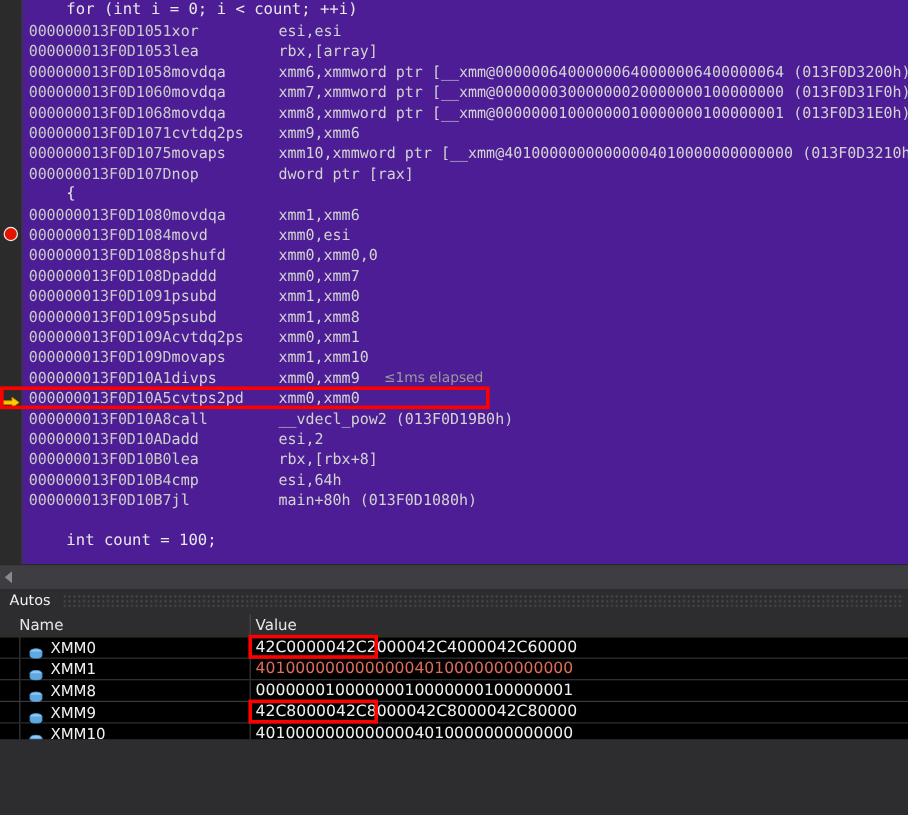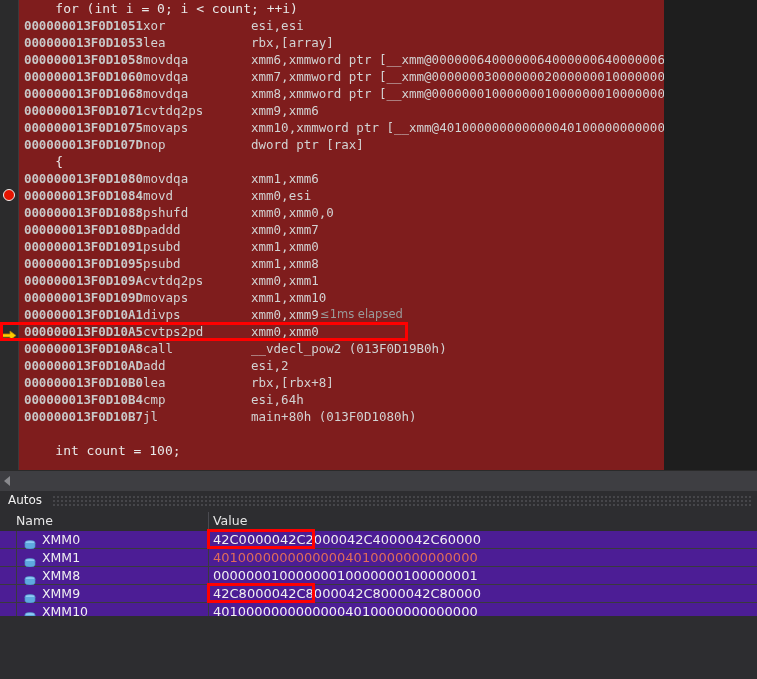--- a/index.html
+++ b/index.html
@@ -12,23 +12,23 @@
     height: 679px;
     overflow: hidden;
     font-family: "DejaVu Sans Mono", monospace;
     -webkit-font-smoothing: antialiased;
   }
 
   
   #disasm-pane {
     position: absolute;
     left: 0; top: 0;
-    width: 664px;
+    width: 757px;
     height: 470px;
-    background: #7f1d1d;
+    background: #4c1d95;
     overflow: hidden;
   }
   #disasm-gutter {
     position: absolute;
     left: 0; top: 0;
     width: 18px;
     height: 470px;
     background: #2b2b2c;
   }
   #disasm-gutter-edge {
@@ -50,32 +50,30 @@
     line-height: 17px;
     white-space: pre;
     font-size: 12.5px;
     color: #cfcfcf;
   }
   .line .addr {
     position: absolute;
     left: 24px;
     color: #c8c8c8;
     letter-spacing: -0.1px;
-    font-weight: bold;
   }
   .line .mnem {
     position: absolute;
     left: 143px;
     color: #d2d2d2;
   }
   .line .ops {
     position: absolute;
     left: 232px;
     color: #d2d2d2;
-    margin-left: 19px;
   }
   .line .elapsed {
     position: absolute;
     left: 320px;
     color: #9a9a9a;
     font-size: 11.5px;
     font-family: "DejaVu Sans", sans-serif;
   }
   .srcline {
     position: relative;
@@ -206,21 +204,21 @@
     position: absolute;
     left: 0;
     top: 40px;
     width: 757px;
     height: 148px;
   }
   .arow {
     position: relative;
     height: 17px;
     border-bottom: 1px solid #3a3a3d;
-    background: #4c1d95;
+    background: #000000;
   }
   .arow .cell-name {
     position: absolute;
     left: 42px;
     top: 0;
     height: 17px;
     line-height: 17px;
     font-size: 12.5px;
     color: #f0f0f0;
   }

